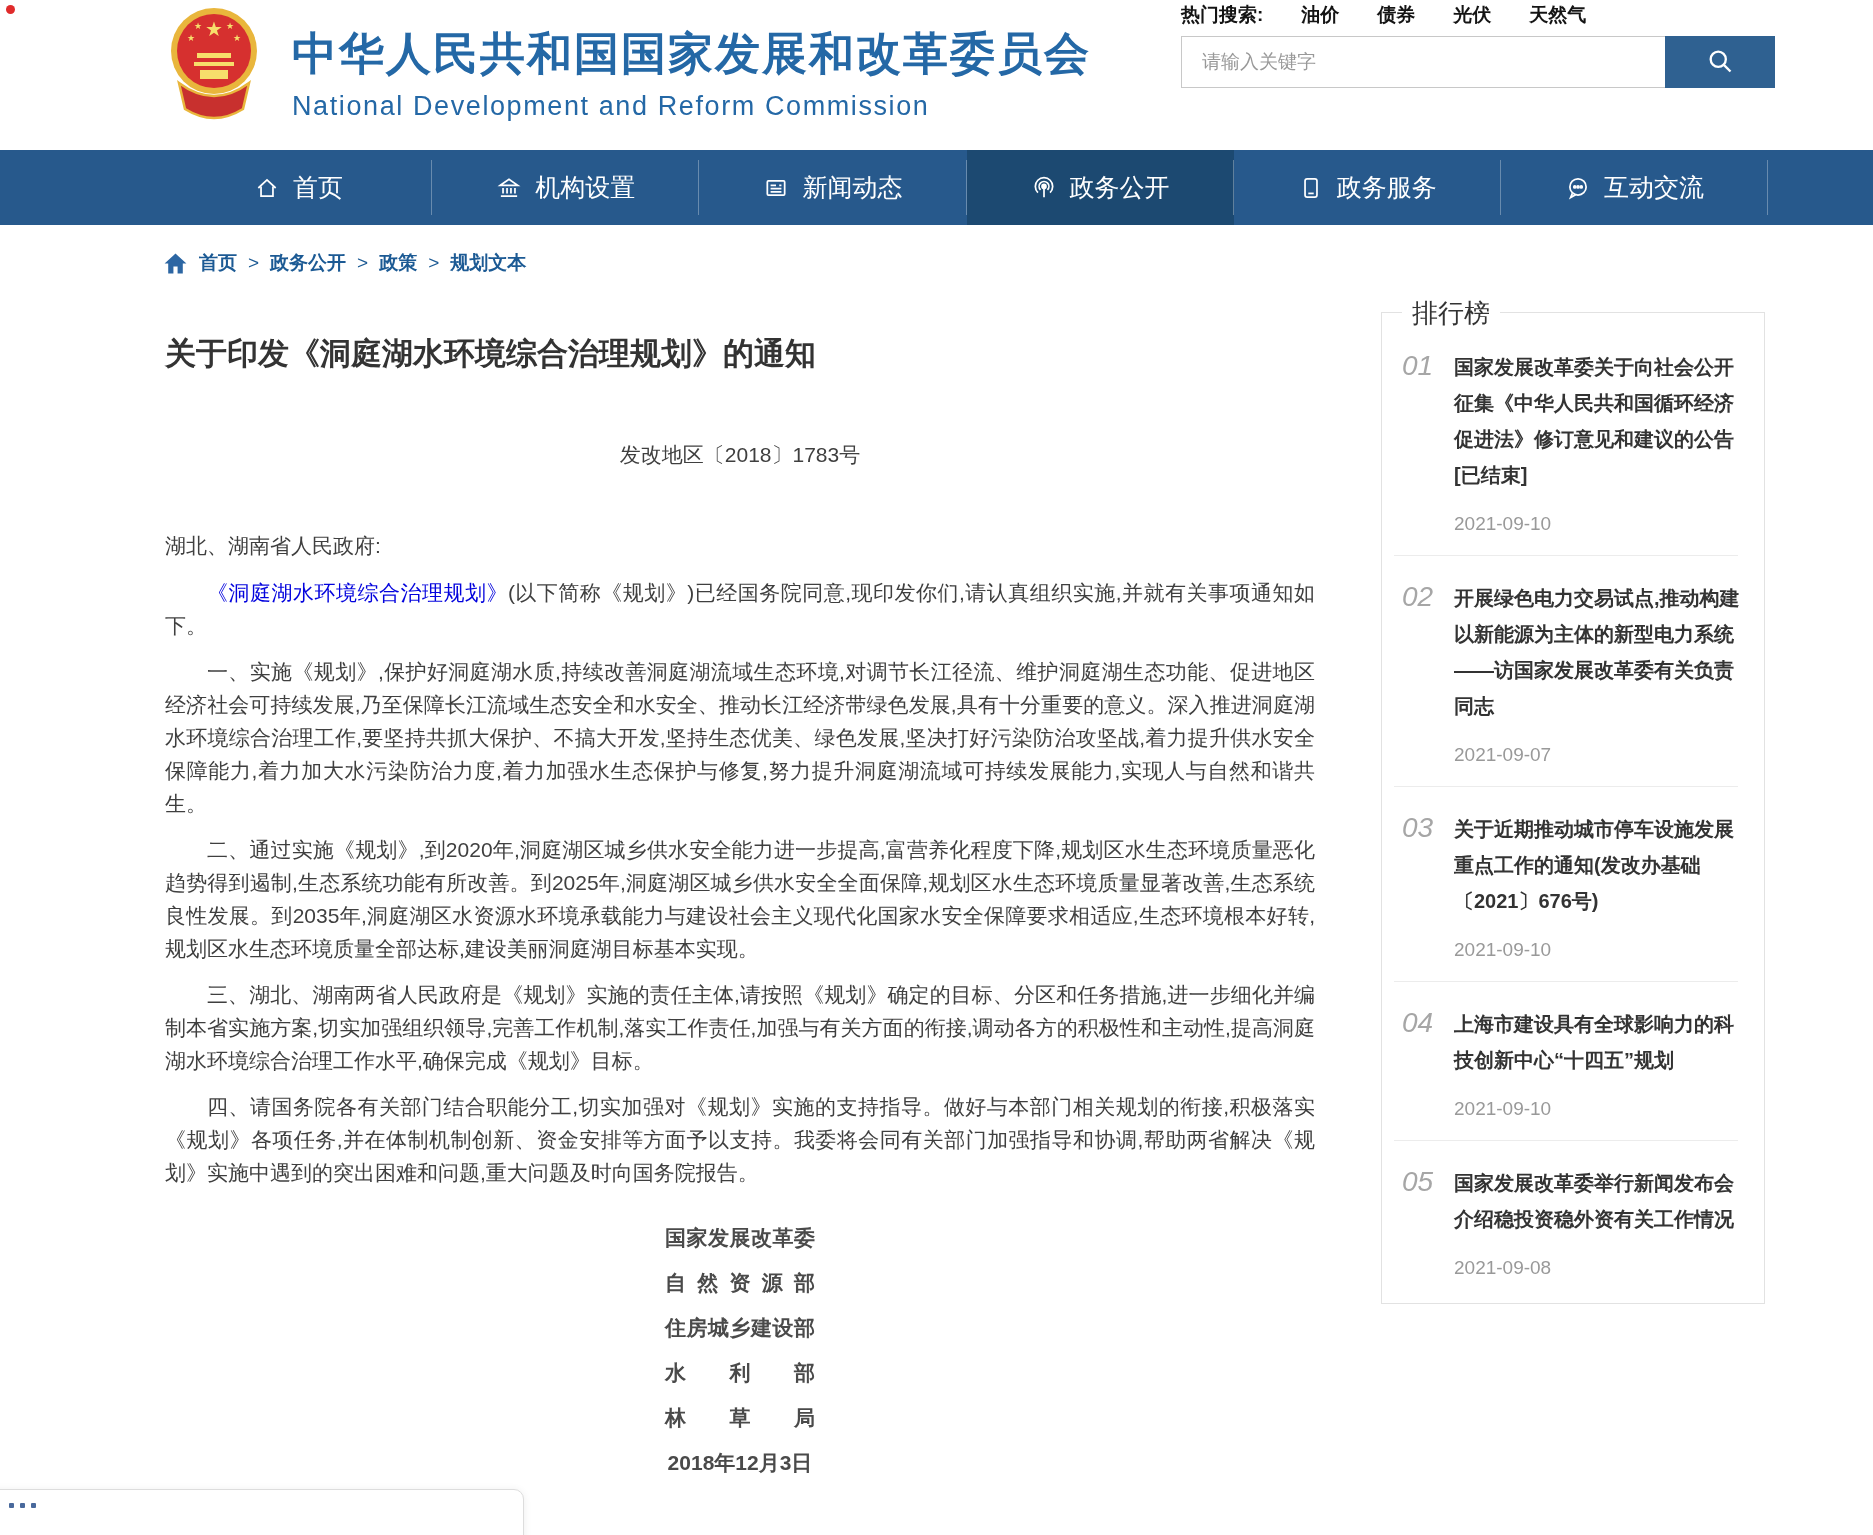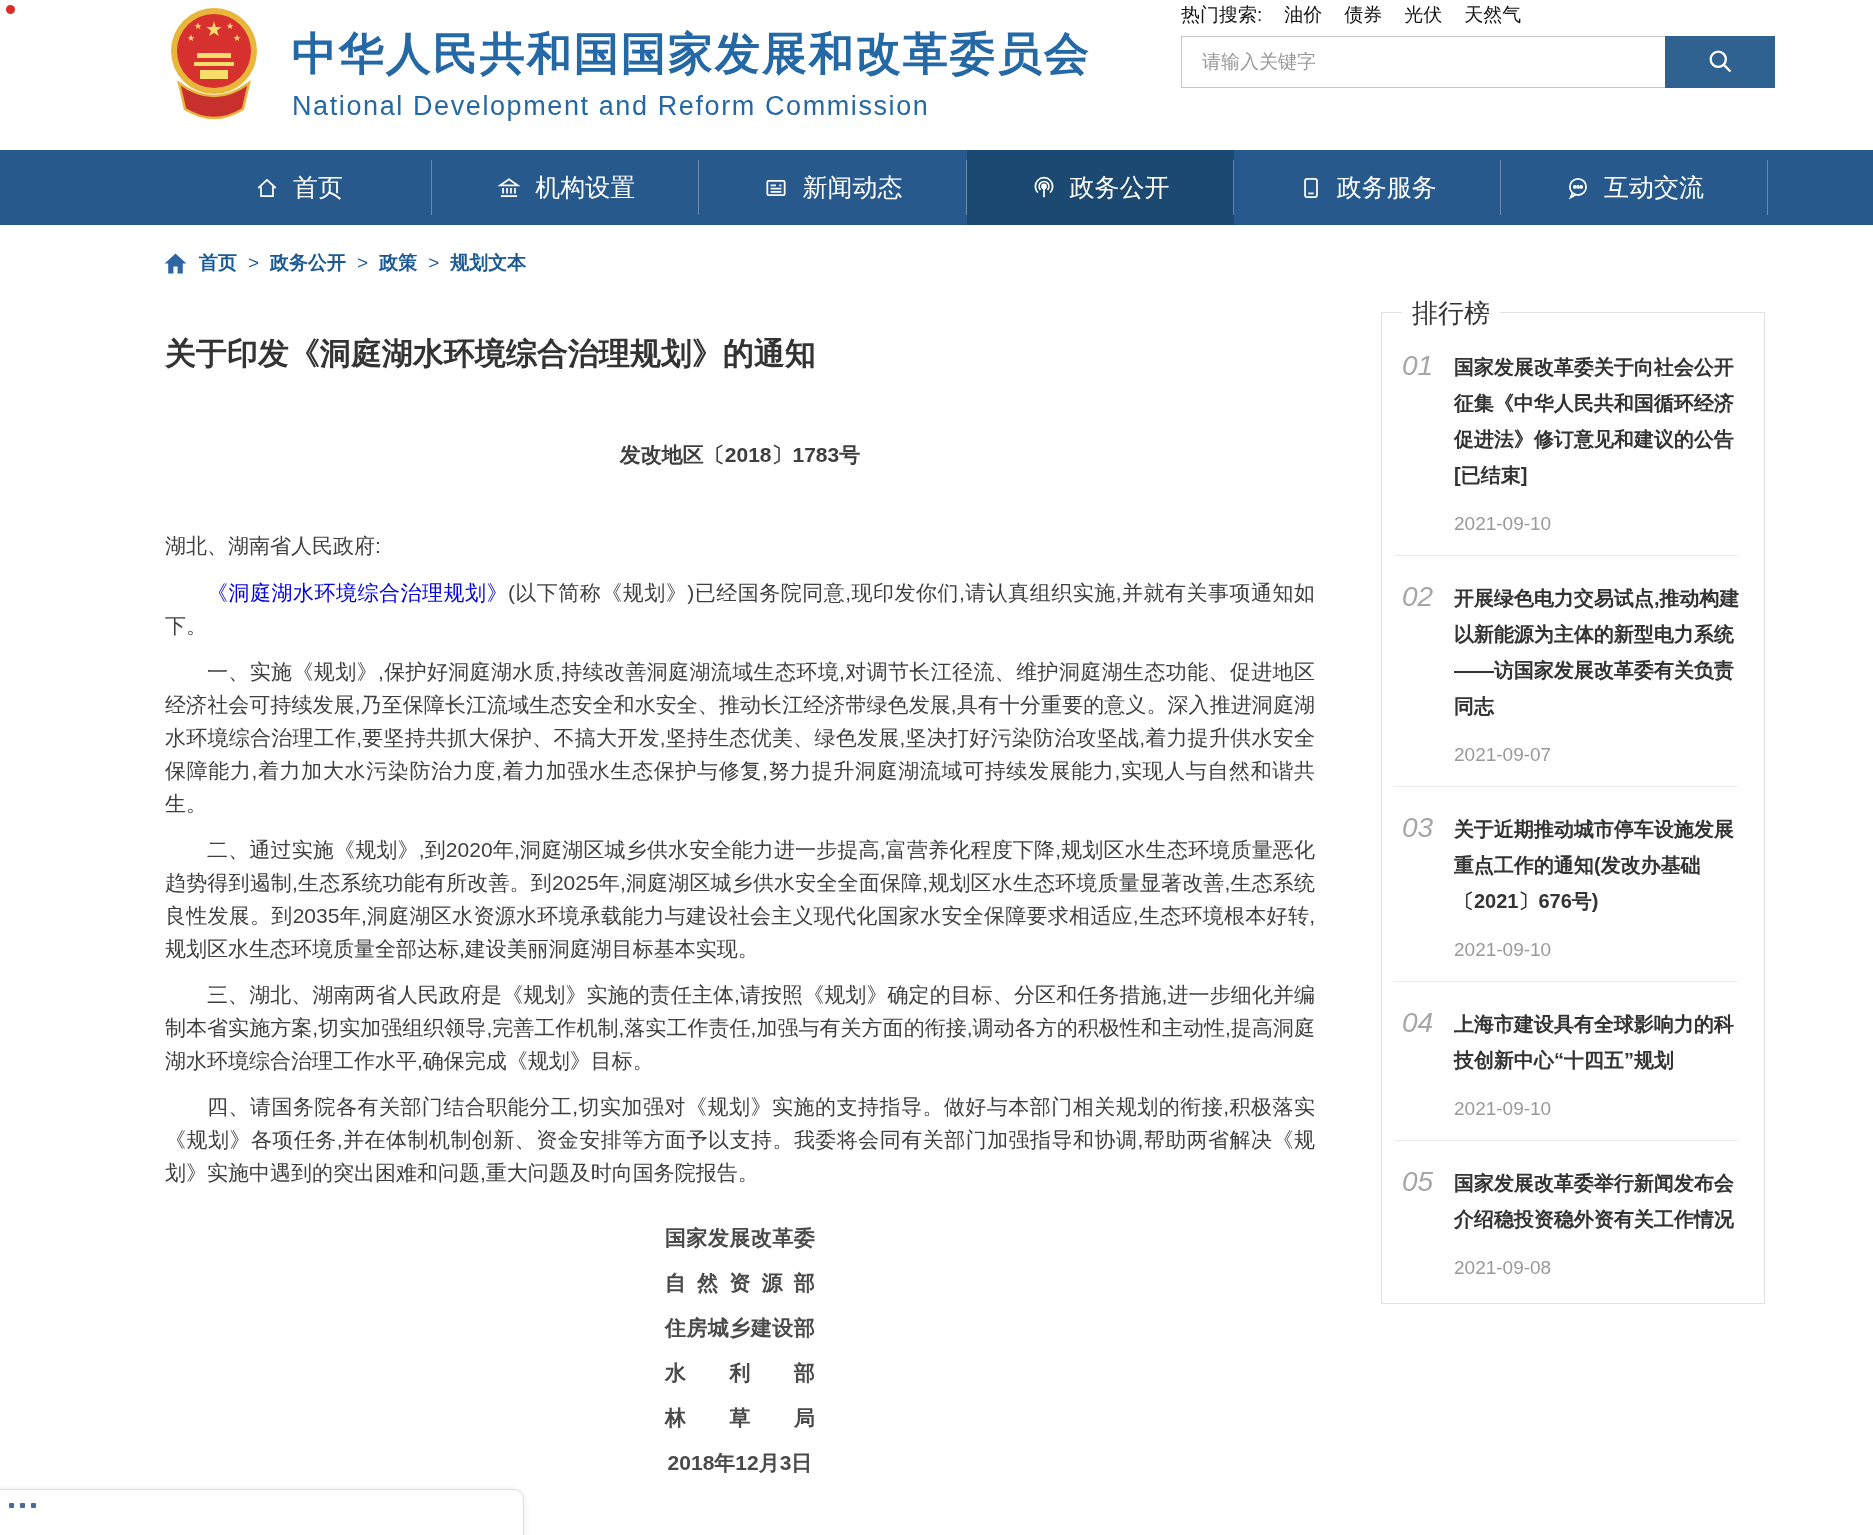--- a/index.html
+++ b/index.html
@@ -7,22 +7,22 @@
   body {
     width:1873px; height:1535px; position:relative; overflow:hidden;
     font-family:"Liberation Sans","DejaVu Sans",sans-serif;
   }
   
   .red-dot { position:absolute; left:6px; top:5px; width:9px; height:9px; border-radius:50%; background:#e02b2b; }
   .logo-link { position:absolute; left:170px; top:3px; cursor:pointer; }
   .site-titles { position:absolute; left:292px; top:24px; }
   .site-title-cn { font-size:45px; font-weight:bold; color:#2468A6; letter-spacing:2px; white-space:nowrap; }
   .site-title-en { font-size:27px; color:#2468A6; letter-spacing:1.6px; margin-top:7px; white-space:nowrap; }
-  .hot-search { position:absolute; left:1181px; top:2px; display:flex; align-items:center; gap:22px;
-    font-size:19px; font-weight:400; color:#141414; white-space:nowrap; }
+  .hot-search { position:absolute; left:1181px; top:2px; display:flex; align-items:center; gap:38px;
+    font-size:19px; font-weight:700; color:#141414; white-space:nowrap; }
   .hot-term { cursor:pointer; }
   .search-bar { position:absolute; left:1181px; top:36px; width:594px; height:52px; display:flex; }
   .search-input { flex:1; border:1px solid #c8c8c8; border-right:none; font-size:19px; padding:0 20px;
     color:#333; outline:none; font-family:inherit; }
   .search-input::placeholder { color:#999; }
   .search-btn { width:110px; background:#2F6191; border:none; display:flex; align-items:center;
     justify-content:center; cursor:pointer; }
   
   .navbar { position:absolute; top:150px; left:0; width:1873px; height:75px; background:#27598C; }
   .nav-inner { margin-left:165px; width:1603px; height:75px; display:flex; }
@@ -33,21 +33,21 @@
   .nav-item.active { background:#1C4971; }
   .nav-icon { display:flex; }
   
   .breadcrumb { position:absolute; top:250px; left:163px; display:flex; align-items:center; gap:11px;
     font-size:19px; font-weight:600; color:#1C5A94; }
   .crumb { cursor:pointer; }
   .crumb-sep { font-weight:400; }
   
   .article { position:absolute; left:165px; top:333px; width:1150px; }
   .article-title { font-size:31px; font-weight:bold; color:#333; line-height:42px; }
-  .doc-number { text-align:center; font-size:21px; color:#3f3f3f; margin-top:66px;font-weight:bold; }
+  .doc-number { text-align:center; font-size:21px; color:#3f3f3f; margin-top:66px; }
   .salutation { font-size:21px; color:#3f3f3f; margin-top:60px; line-height:33px; }
   .para { font-size:21px; color:#3f3f3f; line-height:33px; text-align:justify; text-indent:2em;
     margin:13px 0 0 0; }
   .para.first { margin-top:14px; }
   .doc-link { color:#0202dd; text-decoration:none; cursor:pointer; }
   .signature { margin-top:26px; text-align:center; font-size:21px; color:#4a4a4a; font-weight:600; }
   .sig-line { line-height:45px; }
   .sig-line span { display:inline-block; width:150px; text-align:justify; text-align-last:justify; }
   .sig-date { line-height:45px; }
   

